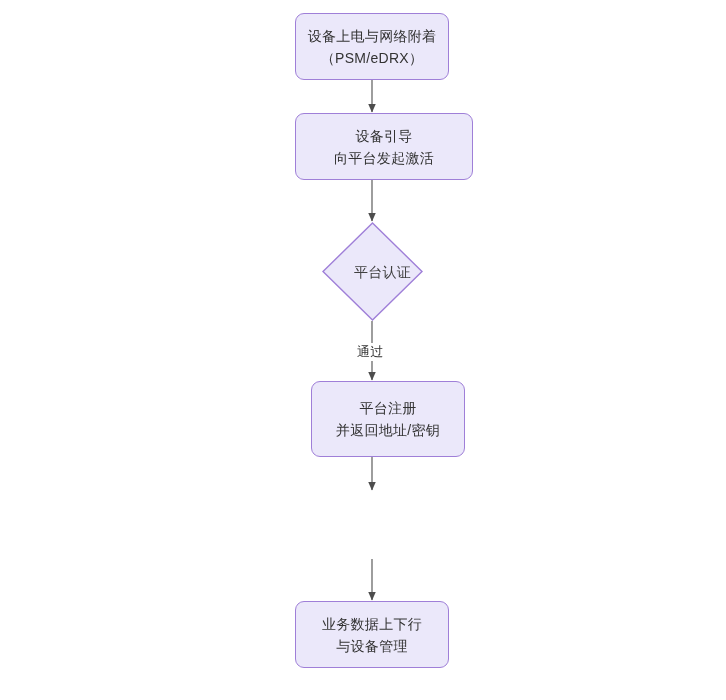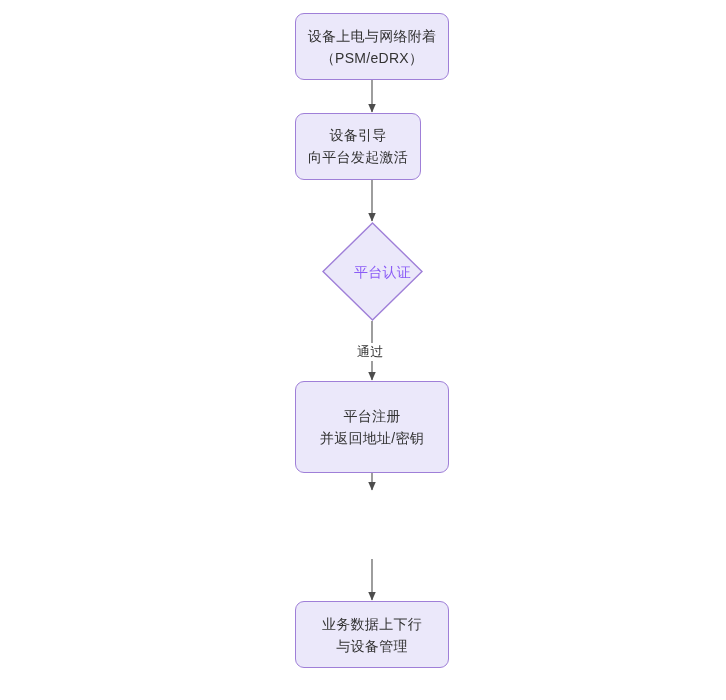--- a/index.html
+++ b/index.html
@@ -51,21 +51,21 @@
   .node-decision {
     background: transparent;
     border: none;
   }
   .diamond-shape {
     position: absolute;
     inset: 0;
   }
   .diamond-label {
     position: relative;
-    color: #8b5cf6;
+    color: #404040;
     font-size: 14px;
     line-height: 22px;
     text-align: center;
     letter-spacing: 0.3px;
     margin-left: 20px;
   }
   .edge-label {
     position: absolute;
     background: #ffffff;
     color: #333333;
@@ -98,33 +98,33 @@
     <line x1="372" y1="457" x2="372" y2="490" stroke="#4d4d4d" stroke-width="1.1" marker-end="url(#arrowhead)"></line>
 
     <line x1="372" y1="559" x2="372" y2="600" stroke="#4d4d4d" stroke-width="1.1" marker-end="url(#arrowhead)"></line>
   </svg>
 
   <div class="node node-process" style="left:295px; top:13px; width:154px; height:67px;">
     <div class="node-label">设备上电与网络附着
 （PSM/eDRX）</div>
   </div>
 
-  <div class="node node-process" style="left:295px; top:113px; width:126px; height:67px;font-family:Liberation Mono, monospace;">
+  <div class="node node-process" style="left:295px; top:113px; width:178px; height:67px;">
     <div class="node-label">设备引导
 向平台发起激活</div>
   </div>
 
   <div class="node node-decision" style="left:322px; top:222px; width:101px; height:99px;">
     <svg class="diamond-shape" width="101" height="99" viewBox="0 0 101 99" preserveAspectRatio="none">
       <polygon points="50.5,1 100,49.5 50.5,98 1,49.5" fill="#ebe8fa" stroke="#9f7fd8" stroke-width="1.4"></polygon>
     </svg>
     <div class="diamond-label">平台认证</div>
   </div>
 
-  <div class="node node-process" style="left:295px; top:381px; width:154px; height:92px;">
+  <div class="node node-process" style="left:311px; top:381px; width:154px; height:76px;">
     <div class="node-label">平台注册
 并返回地址/密钥</div>
   </div>
 
 
   <div class="node node-process" style="left:295px; top:601px; width:154px; height:67px;">
     <div class="node-label">业务数据上下行
 与设备管理</div>
   </div>
 

